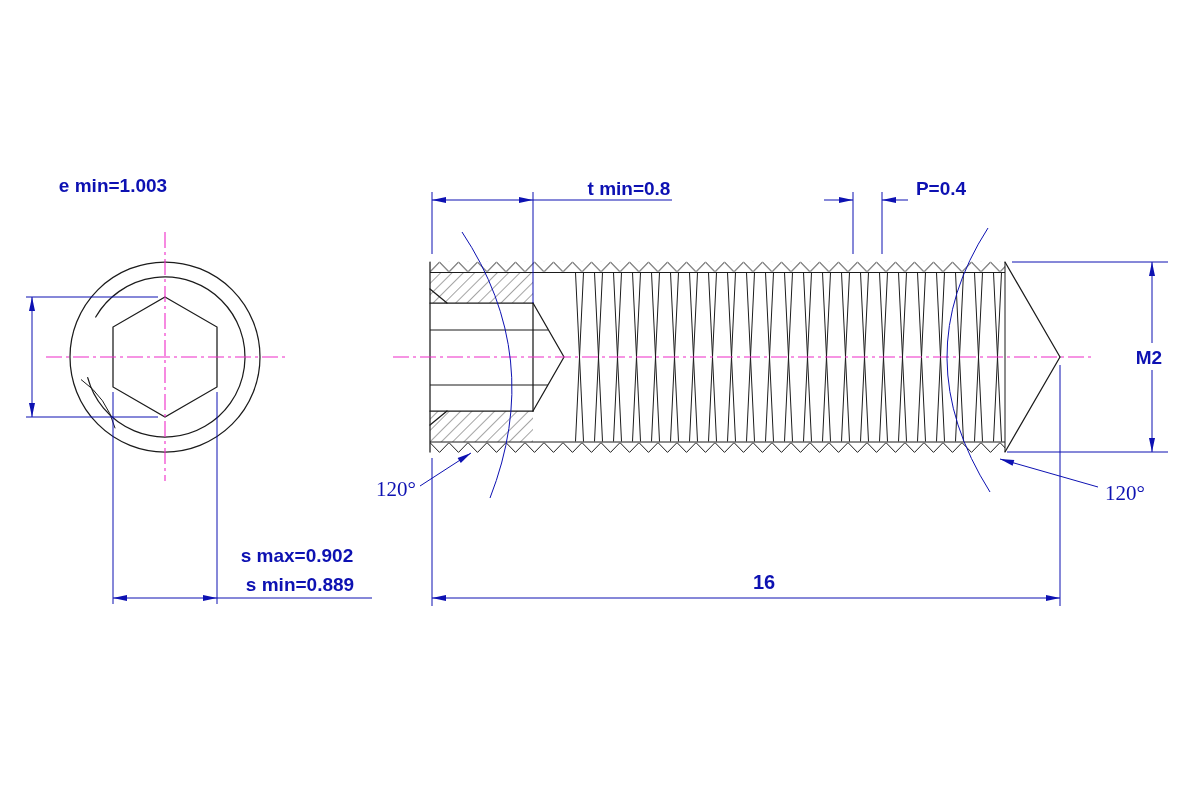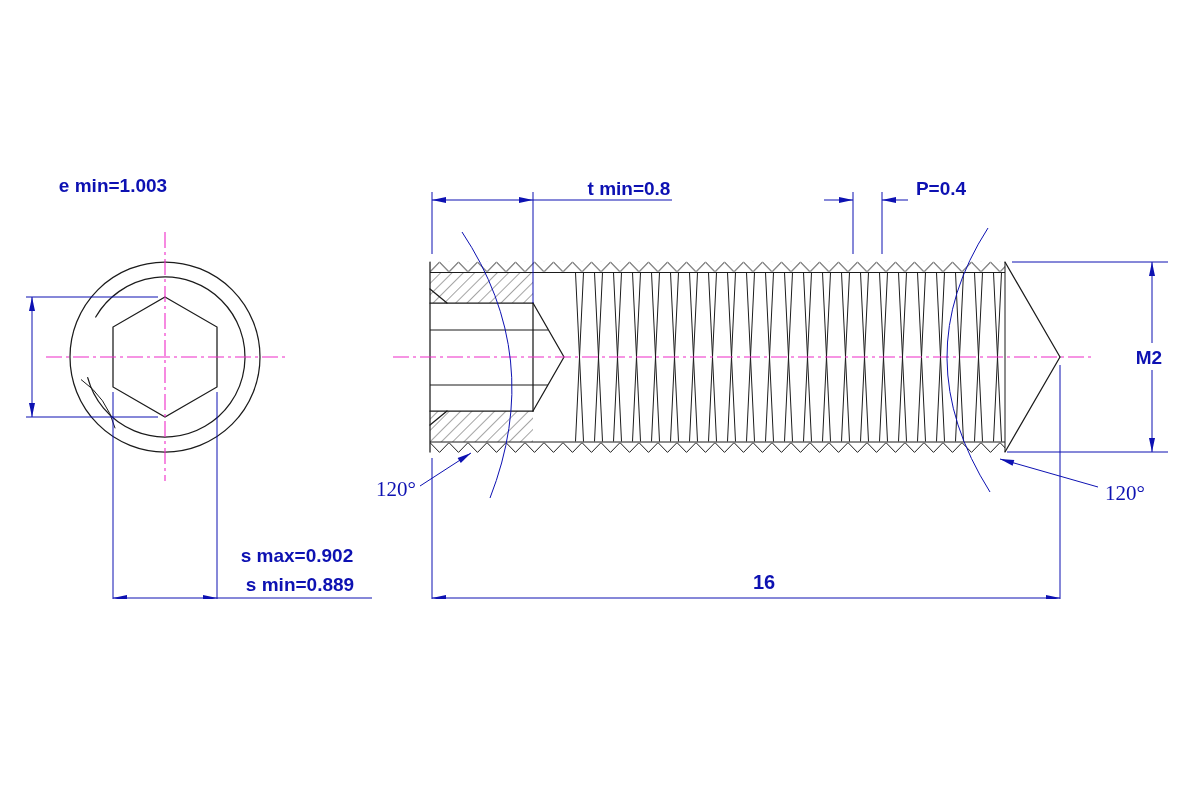--- a/index.html
+++ b/index.html
@@ -1,17 +1,17 @@
 <!DOCTYPE html>
 <html><head>
 <meta charset="utf-8">
 <title>Drawing</title>
 <style>
   html,body{margin:0;padding:0;background:#ffffff;}
-  .wrap{width:1200px;height:599px;position:relative;background:#ffffff;overflow:hidden;}
+  .wrap{width:1200px;height:800px;position:relative;background:#ffffff;overflow:hidden;}
   svg{display:block;}
   
   .ln{stroke:#1b1b1b;stroke-width:1.25;fill:none;stroke-linecap:round;}
   .th{stroke:#1b1b1b;stroke-width:1;fill:none;}
   .dl{stroke:#0d11b2;stroke-width:1;fill:none;}
   .cl{stroke:#ee2bc8;stroke-width:1.1;fill:none;stroke-dasharray:16 4 3 4;}
   .arr{fill:#0d11b2;stroke:none;}
   .dim-text{fill:#0d11b2;font-family:"Liberation Sans",sans-serif;font-weight:bold;font-size:19px;}
   .dim-text-lg{fill:#0d11b2;font-family:"Liberation Sans",sans-serif;font-weight:bold;font-size:20px;}
   .ang-text{fill:#0d11b2;font-family:"Liberation Serif",serif;font-size:21px;}

